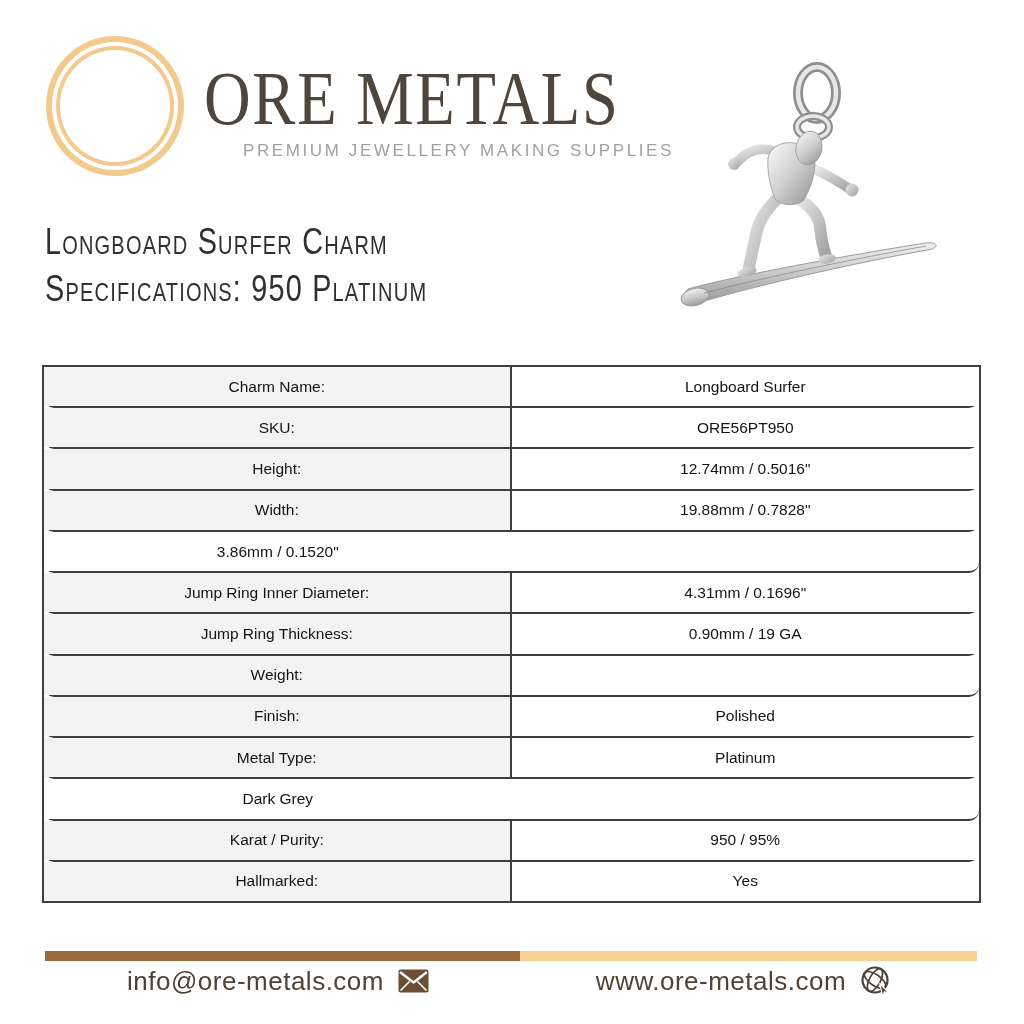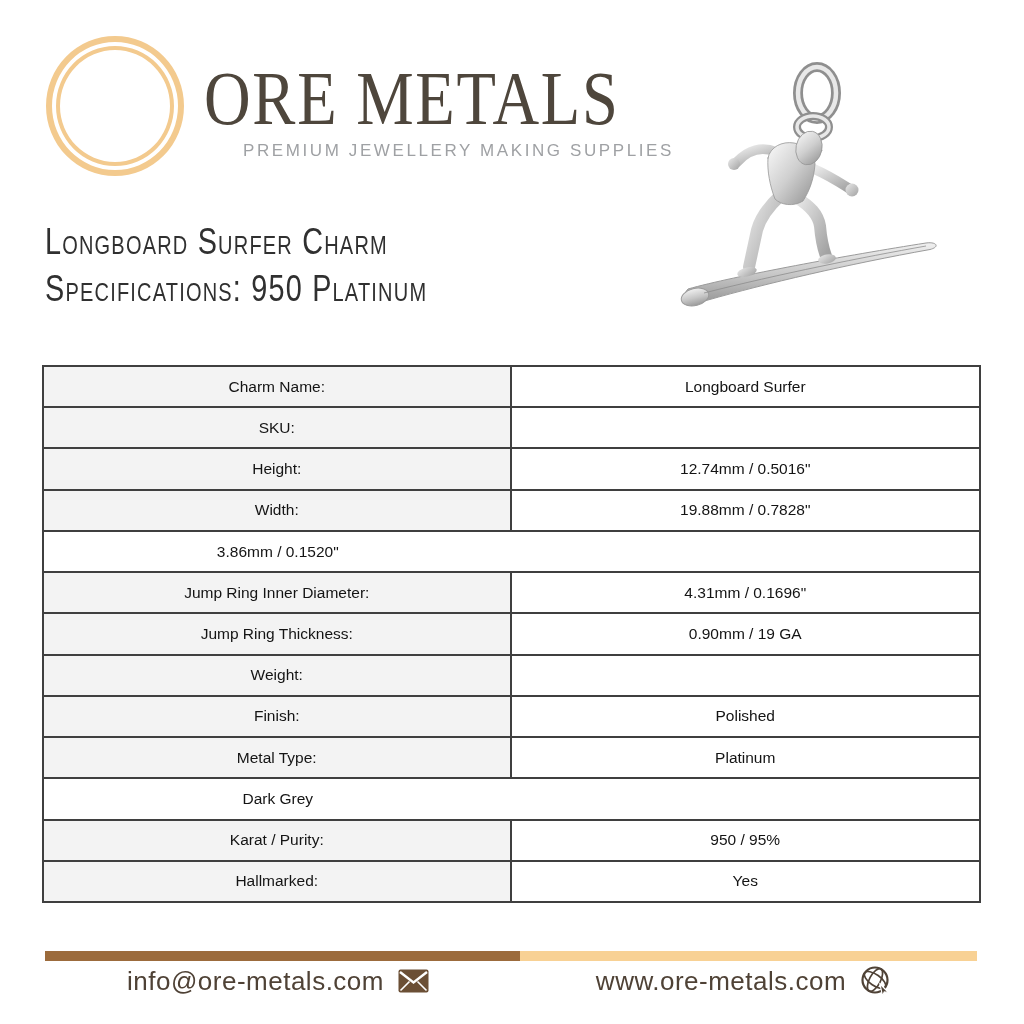--- a/index.html
+++ b/index.html
@@ -60,21 +60,21 @@
   .charm-svg { position: absolute; left: 664px; top: 38px; }
 
   
   .spec-table {
     position: absolute; left: 42px; top: 365px;
     width: 939px; height: 538px;
     border: 2px solid #3f3f3f;
     display: flex; flex-direction: column;
     background: #ffffff;
   }
-  .spec-row { flex: 1; display: flex; border-bottom: 2px solid #3f3f3f; }
+  .spec-row { flex: 1; display: flex; border-bottom: 2px solid #3f3f3f; border-radius: 10px; }
   .spec-row:last-child { border-bottom: none; }
   .spec-row .cell {
     display: flex; align-items: center; justify-content: center;
     font-size: 15.5px; color: #141414;
   }
   .spec-row .label-cell { width: 50%; background: #f3f3f3; border-right: 2px solid #3f3f3f; }
   .spec-row .value-cell { width: 50%; background: #ffffff; }
 
   
   .footer-divider { position: absolute; left: 45px; top: 951px; width: 932px; height: 10px; display: flex; }
@@ -159,20 +159,21 @@
     <div class="line">Specifications: 950 Platinum</div>
   </div>
 
   <div class="spec-table" id="spec-table">
       <div class="spec-row">
         <div class="cell label-cell">Charm Name:</div>
         <div class="cell value-cell">Longboard Surfer</div>
       </div>
       <div class="spec-row">
         <div class="cell label-cell">SKU:</div>
+        <div class="cell value-cell">ORE56PT950</div>
       </div>
       <div class="spec-row">
         <div class="cell label-cell">Height:</div>
         <div class="cell value-cell">12.74mm / 0.5016"</div>
       </div>
       <div class="spec-row">
         <div class="cell label-cell">Width:</div>
         <div class="cell value-cell">19.88mm / 0.7828"</div>
       </div>
       <div class="spec-row">

